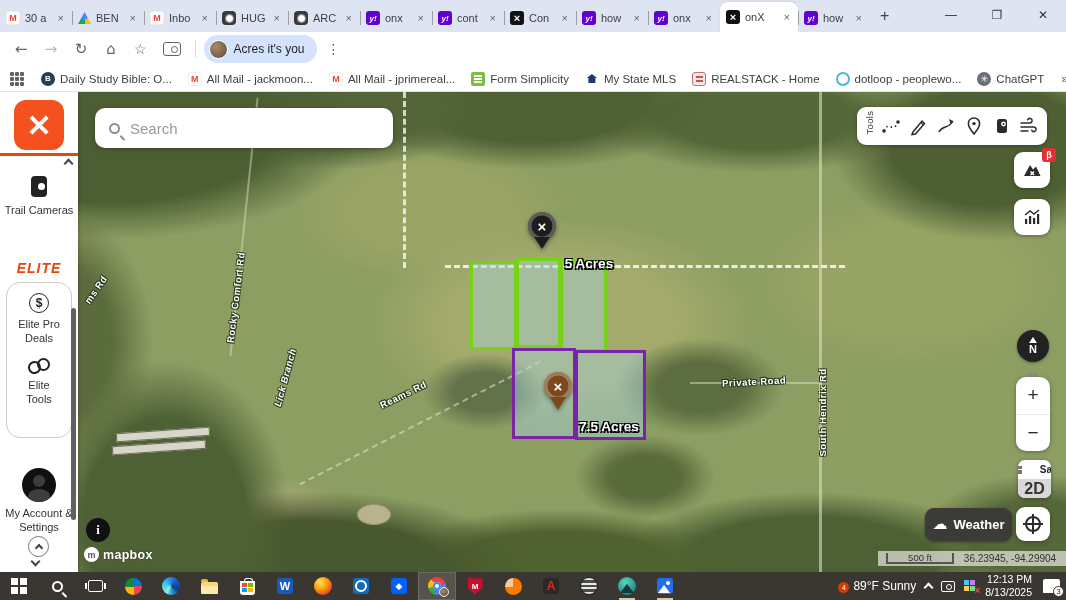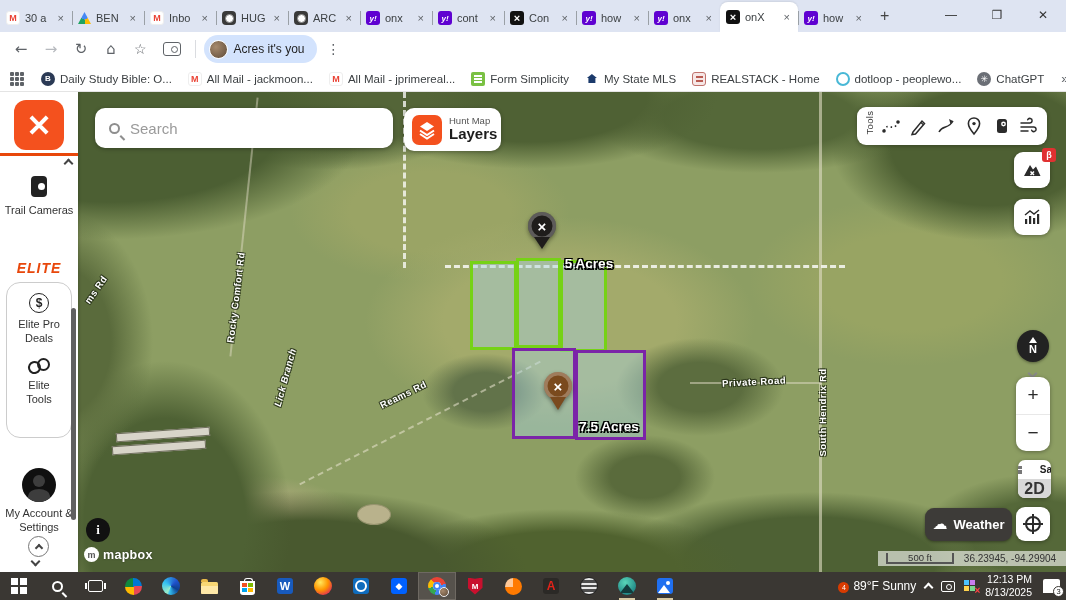--- a/index.html
+++ b/index.html
@@ -418,33 +418,20 @@
           <span class="chev chev-up" style="width:6px;height:6px;"></span>
         </div>
       <span class="chev chev-dn sb-scrolldn"></span>
       <div class="sb-thumb"></div>
     </div>
 
     <div class="searchbar">
       <span class="mag"></span>
       <input type="text" placeholder="Search" style="">
     </div>
-    <div class="layersbtn">
-      <div class="layers-ic">
-        <svg width="20" height="20" viewBox="0 0 20 20">
-            <path d="M10 2 L17 6.5 10 11 3 6.5 Z" fill="#fff"></path>
-            <path d="M3 10.5 L10 15 17 10.5" fill="none" stroke="#fff" stroke-width="2"></path>
-            <path d="M3 14 L10 18.5 17 14" fill="none" stroke="#fff" stroke-width="2"></path>
-          </svg>
-      </div>
-      <div class="layers-txt">
-        <span class="layers-l1">Hunt Map</span>
-        <span class="layers-l2">Layers</span>
-      </div>
-    </div>
 
     <div class="toolspanel">
       <span class="tools-vlbl">Tools</span>
       <div class="toolbtn">
         <svg class="tool-ic" viewBox="0 0 20 20">
             <path d="M3 15 C7 4 12 18 17 6" fill="none" stroke="#2b2b2b" stroke-width="1.6" stroke-dasharray="1.5 3"></path>
             <circle cx="3" cy="15" r="1.8" fill="#2b2b2b"></circle>
             <circle cx="17" cy="6" r="1.8" fill="#2b2b2b"></circle>
           </svg>
       </div>

